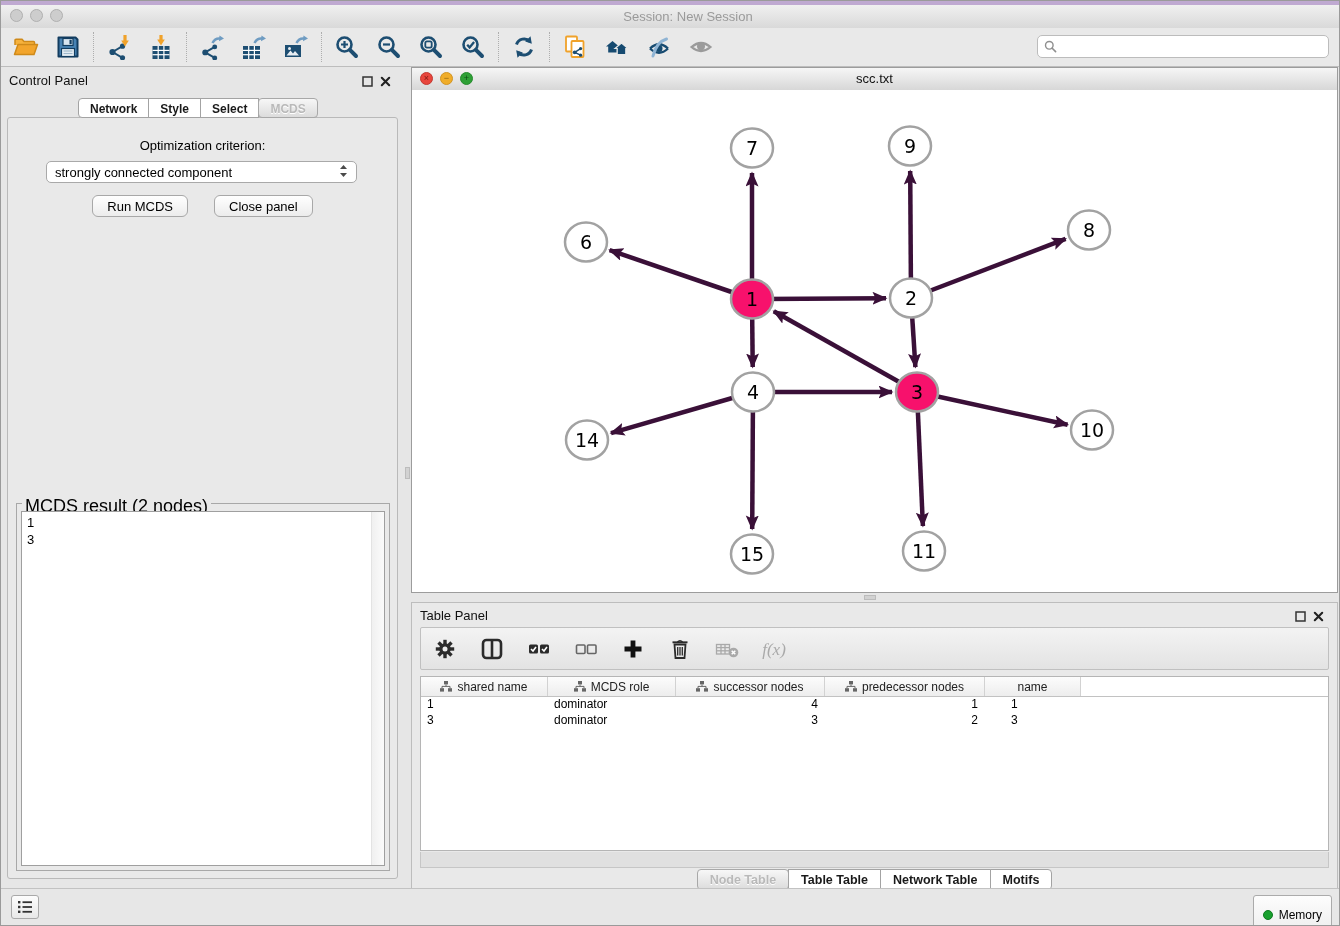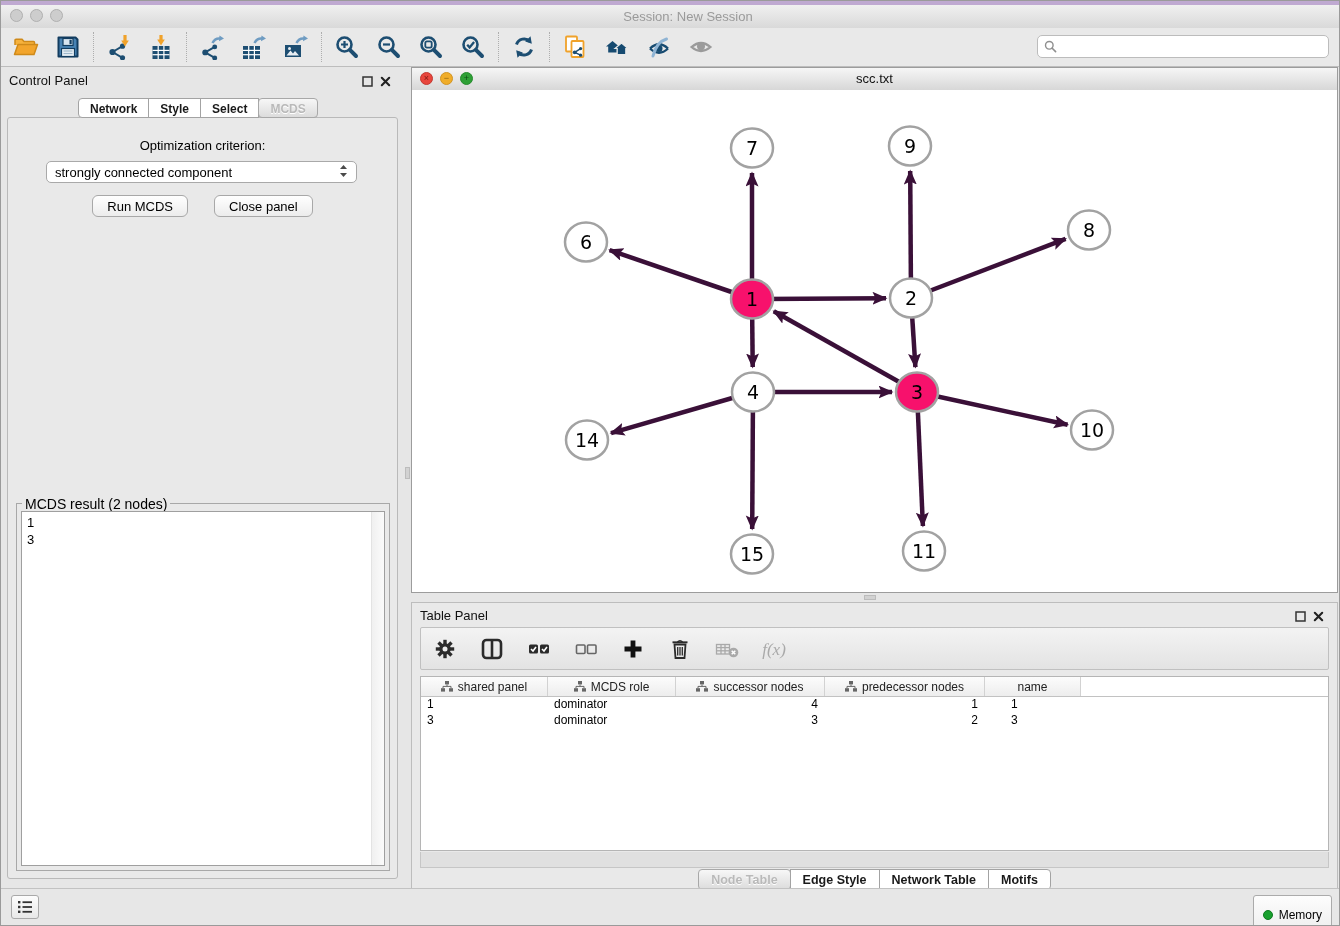--- a/index.html
+++ b/index.html
@@ -29,21 +29,21 @@
   .cp-tabs{position:absolute;top:31px;left:77px;z-index:3;}
   .tab{height:20px;line-height:20px;padding:0 11px;font-size:12px;font-weight:bold;color:#1a1a1a;background:#fff;border:1px solid #a3a3a3;margin-left:-1px;box-sizing:border-box;}
   .tab:first-child{border-top-left-radius:4px;border-bottom-left-radius:4px;margin-left:0;}
   .tab.active{background:linear-gradient(#f7f7f7,#dcdcdc);color:#b9b9b9;text-shadow:0 1px 0 #fff;border-radius:4px;border-color:#a8a8a8;}
   .cp-body{position:absolute;top:50px;left:6px;right:6px;bottom:10px;background:#e9e9e9;border:1px solid #b9b9b9;border-radius:3px;}
   .opt-label{margin-top:20px;text-align:center;font-size:13px;color:#000;}
   .criterion-select{position:absolute;top:43px;left:38px;right:40px;height:22px;background:#fff;border:1px solid #a9a9a9;border-radius:5px;display:flex;align-items:center;padding:0 8px;font-size:13px;box-sizing:border-box;justify-content:space-between;}
   .btn-row{position:absolute;top:77px;left:0;right:0;display:flex;justify-content:center;gap:26px;}
   .push-btn{height:22px;padding:0 14px;font-size:13px;background:linear-gradient(#ffffff,#ececec);border:1px solid #a8a8a8;border-radius:6px;color:#000;}
   .result-group{position:absolute;left:8px;right:7px;top:385px;bottom:7px;border:1px solid #a8a8a8;}
-  .result-legend{position:absolute;top:-8px;left:5px;background:#e9e9e9;padding:0 3px;font-size:14px;color:#000;}
+  .result-legend{position:absolute;top:-8px;left:5px;background:#e9e9e9;padding:0 3px;font-size:18px;color:#000;}
   .result-area{position:absolute;top:7px;left:4px;right:4px;bottom:4px;background:#fff;border:1px solid #9f9f9f;font-size:13px;line-height:17px;padding:2px 5px;white-space:pre;box-sizing:border-box;color:#000;}
   .scroll-track{position:absolute;top:8px;right:5px;bottom:5px;width:12px;background:linear-gradient(90deg,#f0f0f0,#fbfbfb);border-left:1px solid #e3e3e3;}
   
   .v-splitter{position:absolute;left:403px;top:66px;width:7px;height:822px;background:#e6e6e6;}
   .v-splitter .handle{position:absolute;top:400px;left:1px;width:5px;height:12px;background:#d2d2d2;border:1px solid #bcbcbc;box-sizing:border-box;}
   .h-splitter{position:absolute;left:410px;top:592px;width:927px;height:9px;background:#e6e6e6;}
   .h-splitter .handle{position:absolute;left:453px;top:2px;width:12px;height:5px;background:#d2d2d2;border:1px solid #bcbcbc;box-sizing:border-box;}
   
   .network-window{position:absolute;left:410px;top:66px;width:927px;height:526px;border:1px solid #9c9c9c;background:#fff;box-sizing:border-box;}
   .net-titlebar{position:relative;height:22px;background:linear-gradient(#f6f6f6,#d7d7d7);border-bottom:1px solid #aaa;}
@@ -485,21 +485,21 @@
       <div class="tp-head" id="tp-head">
           <div class="th-cell" style="width: 127px;">
             <svg width="12" height="11" viewBox="0 0 12 11">
               <g fill="#666">
                 <rect x="4" y="0" width="4" height="3.4"></rect>
                 <rect x="0" y="7.2" width="4" height="3.4"></rect>
                 <rect x="8" y="7.2" width="4" height="3.4"></rect>
               </g>
               <path d="M6 3.4 V5.4 M2 7.2 V5.4 H10 V7.2" fill="none" stroke="#666" stroke-width="1"></path>
             </svg>
-            <span>shared panel</span>
+            <span>shared name</span>
           </div>
           <div class="th-cell" style="width: 128px;">
             <svg width="12" height="11" viewBox="0 0 12 11">
               <g fill="#666">
                 <rect x="4" y="0" width="4" height="3.4"></rect>
                 <rect x="0" y="7.2" width="4" height="3.4"></rect>
                 <rect x="8" y="7.2" width="4" height="3.4"></rect>
               </g>
               <path d="M6 3.4 V5.4 M2 7.2 V5.4 H10 V7.2" fill="none" stroke="#666" stroke-width="1"></path>
             </svg>
@@ -544,21 +544,21 @@
             <div class="td-cell" style="width: 128px; padding-left: 6px;">dominator</div>
             <div class="td-cell" style="width: 149px; text-align: right; padding-right: 7px;">3</div>
             <div class="td-cell" style="width: 160px; text-align: right; padding-right: 7px;">2</div>
             <div class="td-cell" style="width: 96px; padding-left: 26px;">3</div>
           </div>
         </div>
     </div>
     <div class="tp-footer"></div>
     <div class="tabs-row tp-tabs" id="tp-tabs">
         <div class="tab active">Node Table</div>
-        <div class="tab">Edge Style</div>
+        <div class="tab">Table Table</div>
         <div class="tab">Network Table</div>
         <div class="tab">Motifs</div>
       </div>
   </div>
 
   <div class="status-bar">
     <button class="list-btn">
       <svg width="16" height="14" viewBox="0 0 16 14">
         <g fill="#333">
             <rect x="1" y="1" width="2.4" height="2.4"></rect>

